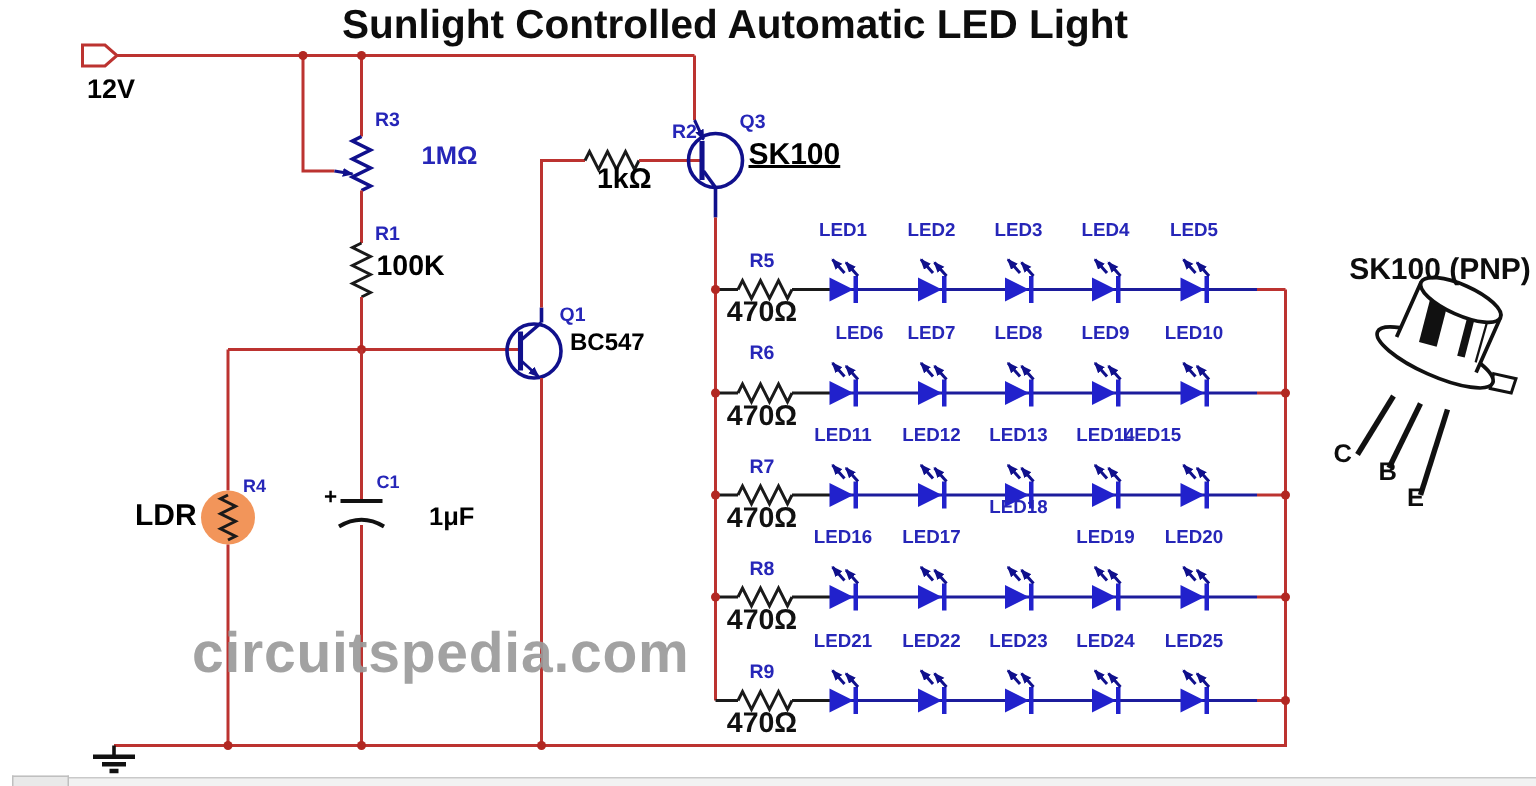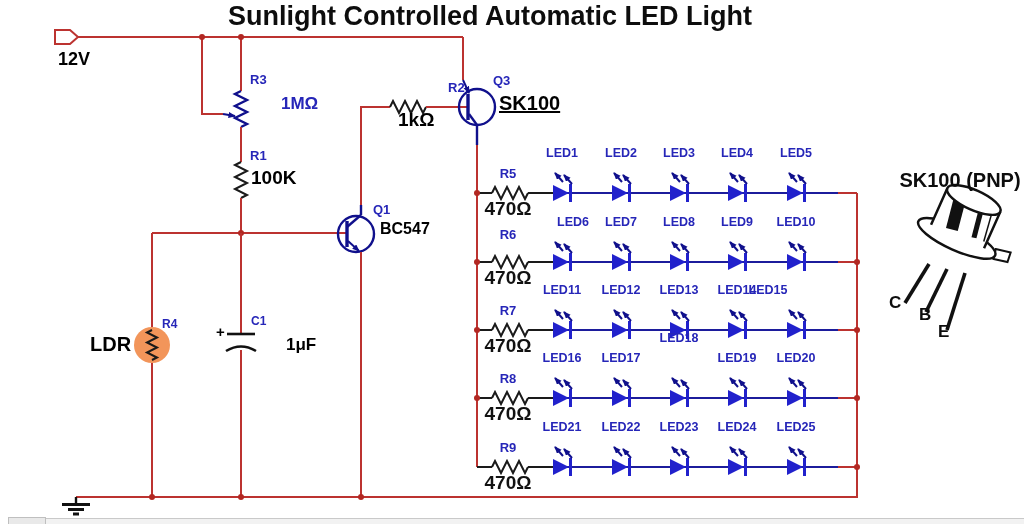--- a/index.html
+++ b/index.html
@@ -355,20 +355,21 @@
   <div class="lbl blu ref" style="left:493px;top:74px;">Q3</div>
   <div class="lbl blk" style="left:499px;top:93px;font-size:20px;text-decoration:underline;">SK100</div>
 
   <div class="lbl blu" style="left:162px;top:318px;font-size:12px;font-weight:bold;">R4</div>
   <div class="lbl blk" style="left:90px;top:334px;font-size:20px;">LDR</div>
 
   <div class="lbl blu" style="left:251px;top:315px;font-size:12px;font-weight:bold;">C1</div>
   <div class="lbl blk val-md" style="left:253px;top:336px;">1μF</div>
   <div class="lbl blk" style="left:216px;top:324px;font-size:15px;">+</div>
 
+  <div class="lbl watermark">circuitspedia.com</div>
 
   <div class="lbl pinout-title">SK100 (PNP)</div>
   <div class="lbl pin" style="left:889px;top:294px;">C</div>
   <div class="lbl pin" style="left:919px;top:306px;">B</div>
   <div class="lbl pin" style="left:938px;top:323px;">E</div>
 
   <div id="gen-labels">
       <div class="lbl res-ref" style="left: 488px; top: 167px; width: 40px;">R5</div>
       <div class="lbl res-val" style="left: 478px; top: 199px; width: 60px;">470Ω</div>
       <div class="lbl led-label" style="left: 535px; top: 147px; width: 54px;">LED1</div>

